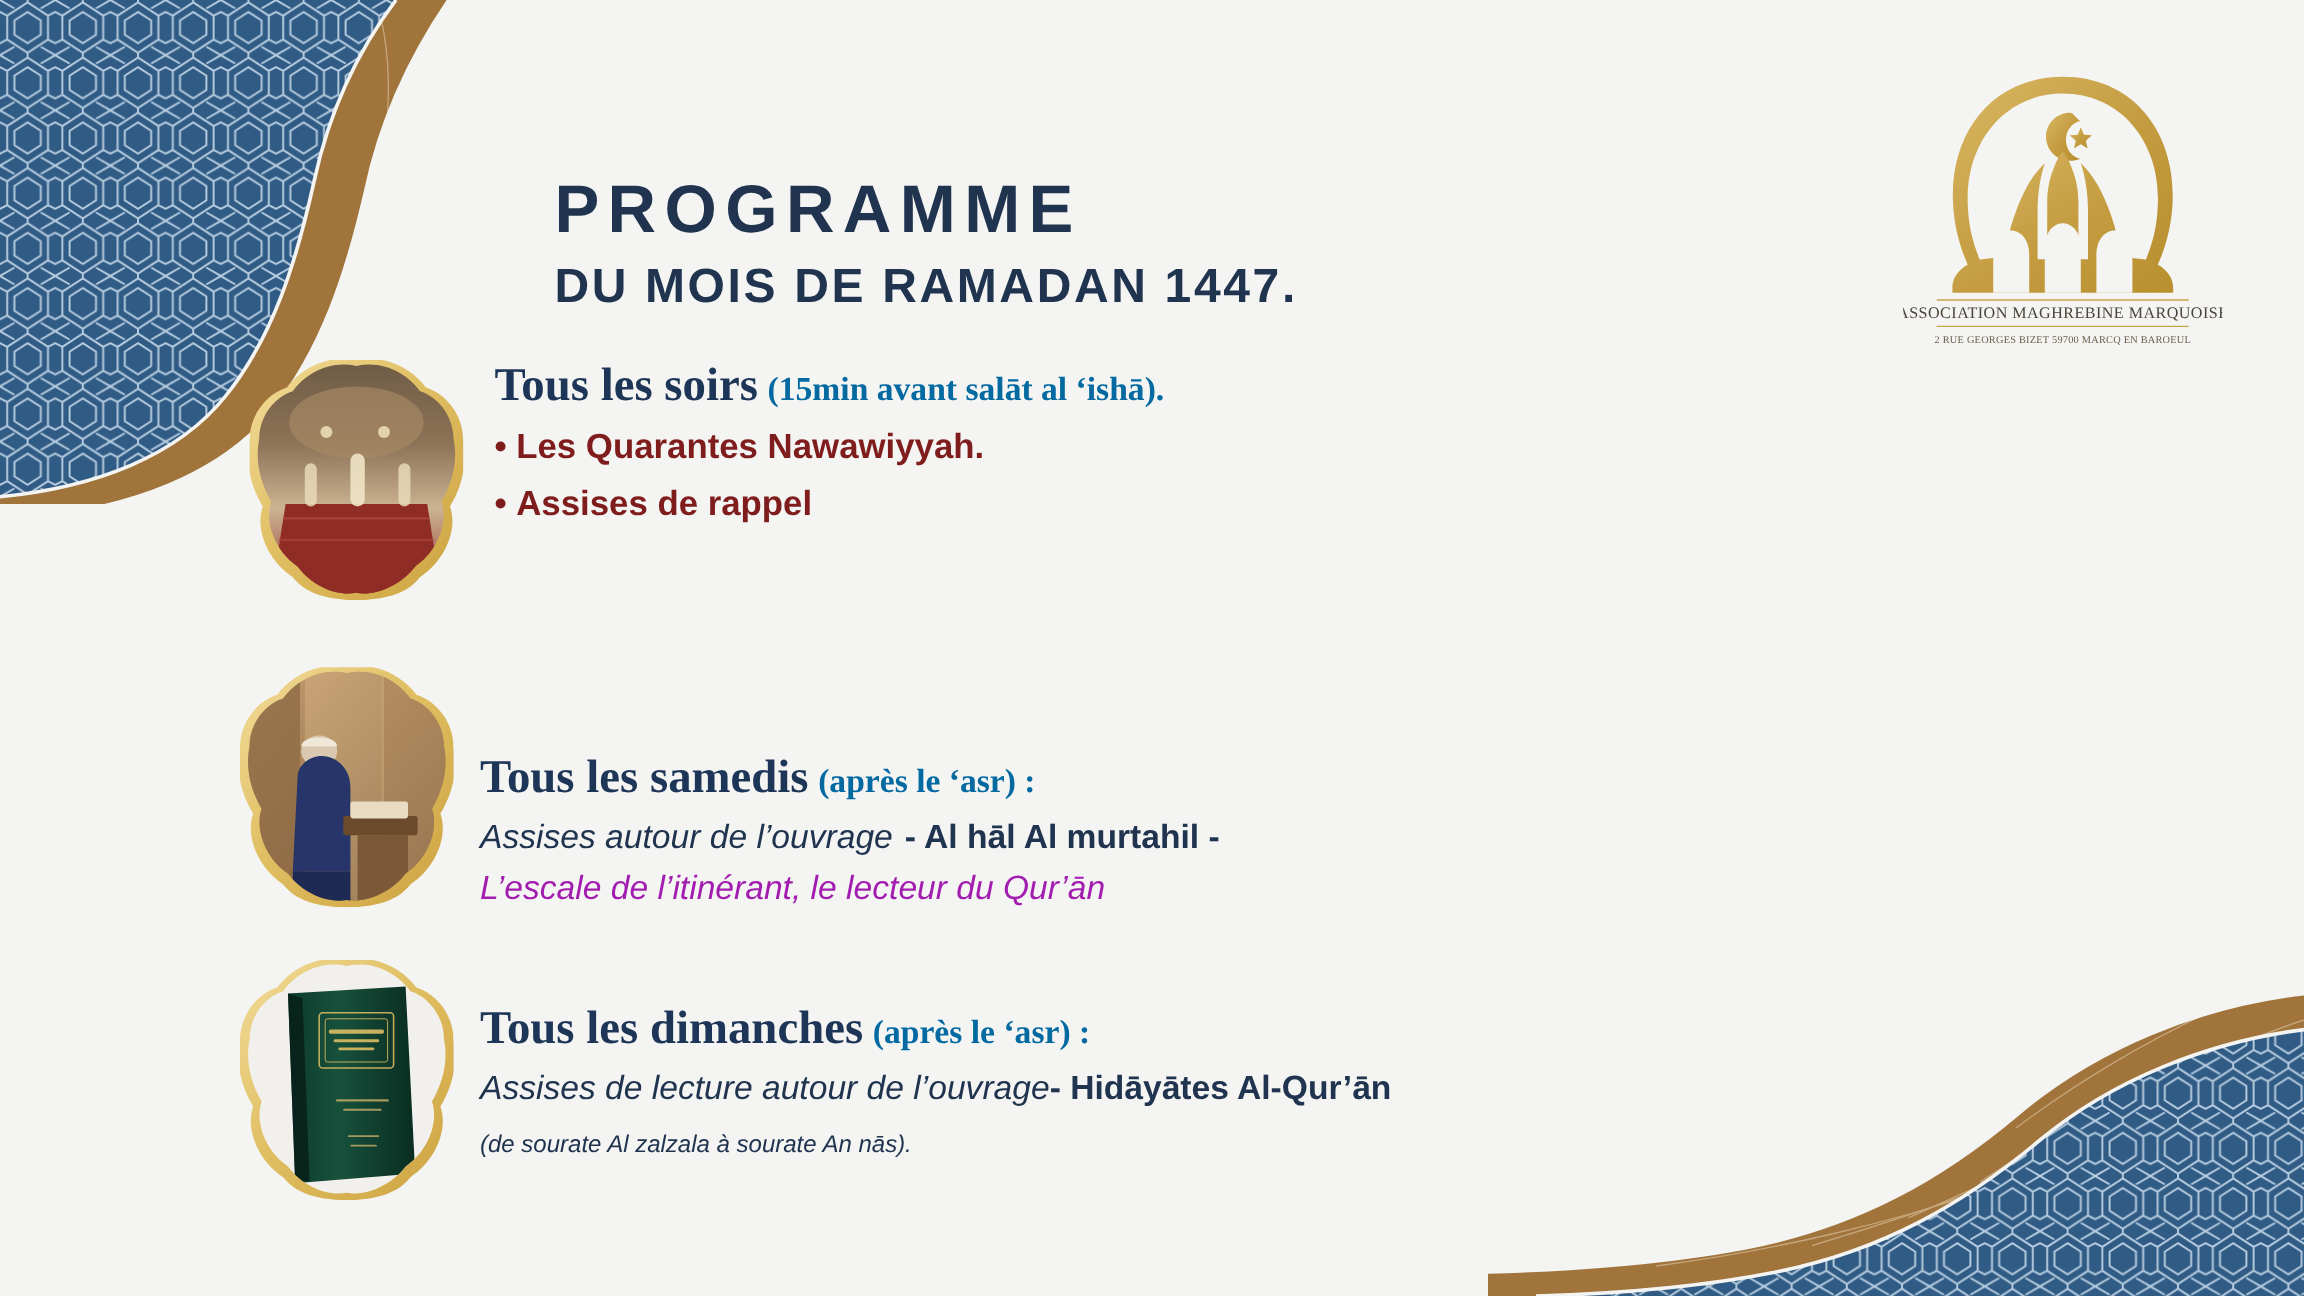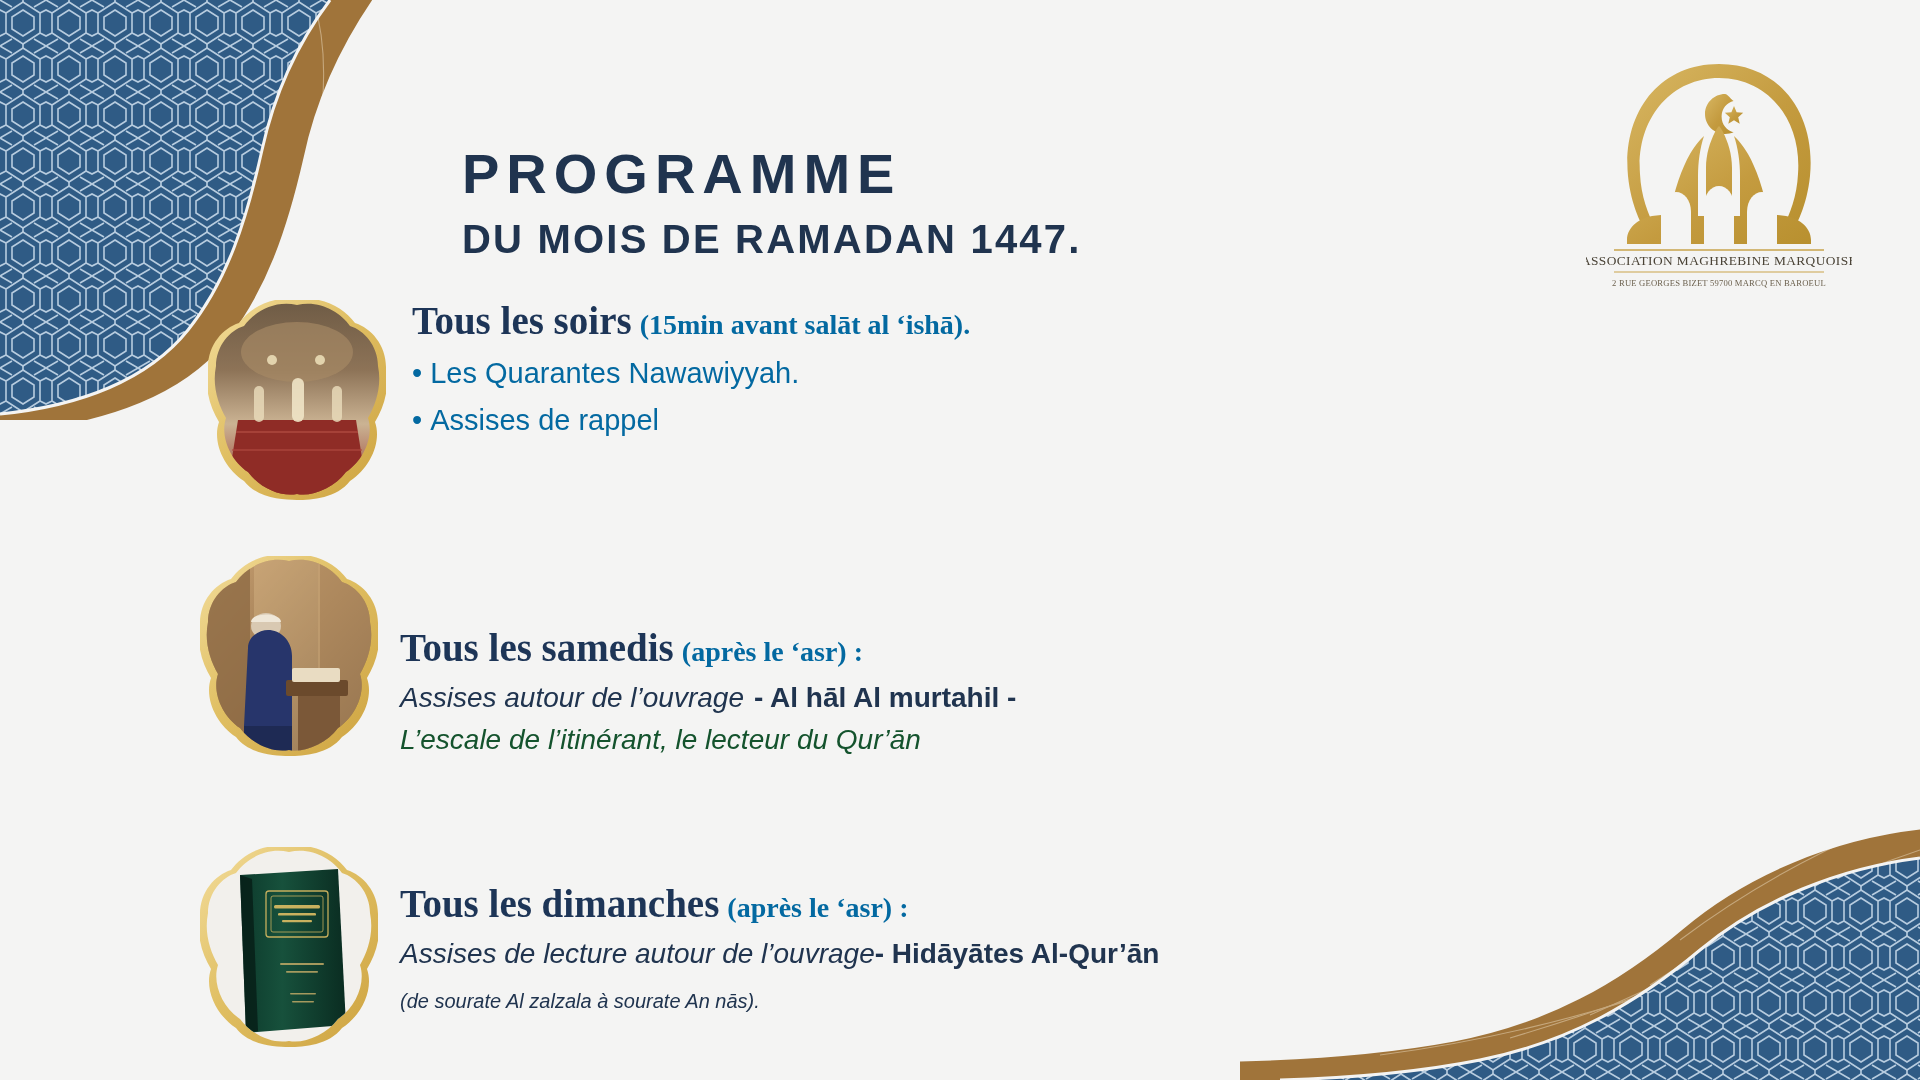--- a/index.html
+++ b/index.html
@@ -53,21 +53,21 @@
   }
 
   
   .section {
     position:absolute;
     display:flex;
     align-items:flex-start;
   }
   #section-soirs     { left:208px; top:300px;  }
   #section-samedis   { left:200px; top:556px;align-items:flex-end;  }
-  #section-dimanches { left:200px; top:847px;  }
+  #section-dimanches { left:200px; top:800px;  }
 
   
   .thumb {
     position:relative;
     width:178px; height:200px;
     flex:0 0 auto;
   }
   .thumb svg { position:absolute; inset:0; width:100%; height:100%; }
 
   .body { margin-left:24px; padding-top:4px; }
@@ -86,41 +86,41 @@
   .when {
     font-family:"Liberation Serif", serif;
     font-weight:700;
     font-size:28px;
     color:#0369a1;
     margin-left:8px;
   }
 
   .bullet-line {
     font-size:29px;
-    font-weight:400;
-    color:#0369a1;
+    font-weight:700;
+    color:#7f1d1d;
     margin-top:14px;
     white-space:nowrap;
   }
   .bullet-line .dot { margin-right:8px; }
 
   .mixed-line {
     font-size:28px;
     color:#20344f;
     margin-top:12px;
     white-space:nowrap;
   }
   .mixed-line .it  { font-style:italic; font-weight:400; }
   .mixed-line .bd  { font-weight:700; }
   .mixed-line .bd-sp { font-weight:700; margin-left:10px; }
 
   .plain-italic {
     font-size:28px;
     font-style:italic;
-    color:#14532d;
+    color:#a21caf;
     margin-top:10px;
     white-space:nowrap;
   }
 
   .strong-line {
     font-size:29px;
     font-weight:700;
     color:#20344f;
     margin-top:12px;
     white-space:nowrap;

